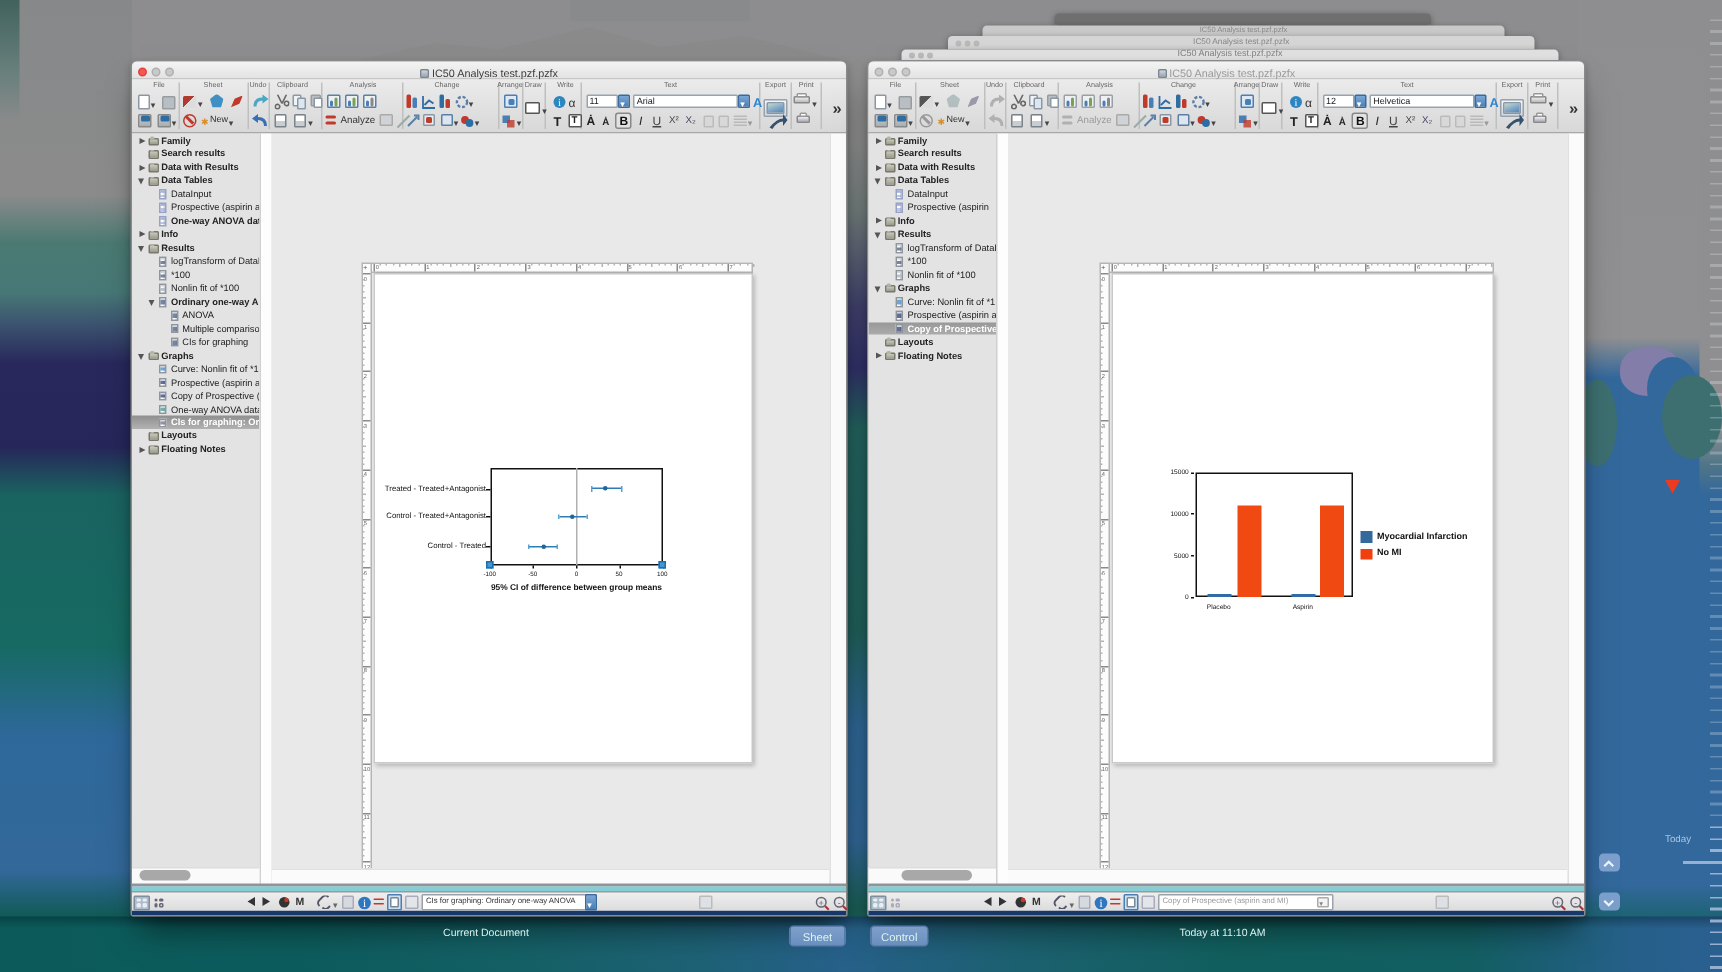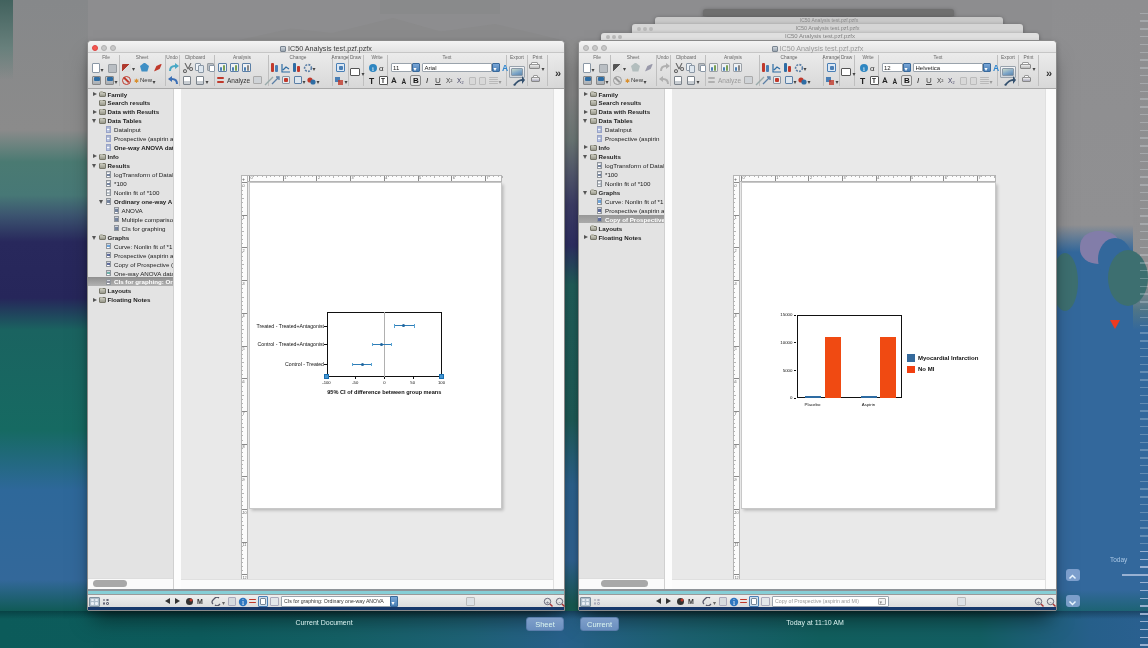--- a/index.html
+++ b/index.html
@@ -1142,21 +1142,21 @@
         <circle cx="4.5" cy="4.5" r="3.2" fill="none" stroke="#667" stroke-width="1"></circle>
         <line x1="7" y1="7" x2="9.5" y2="9.5" stroke="#a33" stroke-width="1.4"></line>
         <text x="4.5" y="6.8" font-size="6" text-anchor="middle" fill="#667">-</text>
       </svg>
     </div>
   </div>
 
 <div class="a" style="left:264px;top:618.5px;width:120px;text-align:center;font-size:7px;color:#d9f1ef">Current Document</div>
 <div class="a" style="left:755px;top:618.5px;width:120px;text-align:center;font-size:7px;color:#d9f1ef">Today at 11:10 AM</div>
 <div class="btn" style="left:526px;top:616.5px">Sheet</div>
-<div class="btn" style="left:580px;top:616.5px;width:39px">Current</div>
+<div class="btn" style="left:580px;top:616.5px;width:39px">Control</div>
 <div class="a" style="left:1066px;top:568.5px;width:13.5px;height:12px;border-radius:3px;background:rgba(134,166,211,.88)"><svg width="13" height="12">
       <path d="M3.5 7.5 L6.5 4.5 L9.5 7.5" stroke="#e8f5ff" stroke-width="1.5" fill="none"></path>
     </svg></div>
 <div class="a" style="left:1066px;top:594.5px;width:13.5px;height:12px;border-radius:3px;background:rgba(134,166,211,.88)"><svg width="13" height="12">
       <path d="M3.5 4.5 L6.5 7.5 L9.5 4.5" stroke="#e8f5ff" stroke-width="1.5" fill="none"></path>
     </svg></div>
 <div class="a" style="left:1110px;top:555.5px;font-size:6.5px;color:#a9c6e4">Today</div>
 
 <div class="tick" style="top:12.5px;width:8px;"></div>
 <div class="tick" style="top:20.3px;width:8px;"></div>

